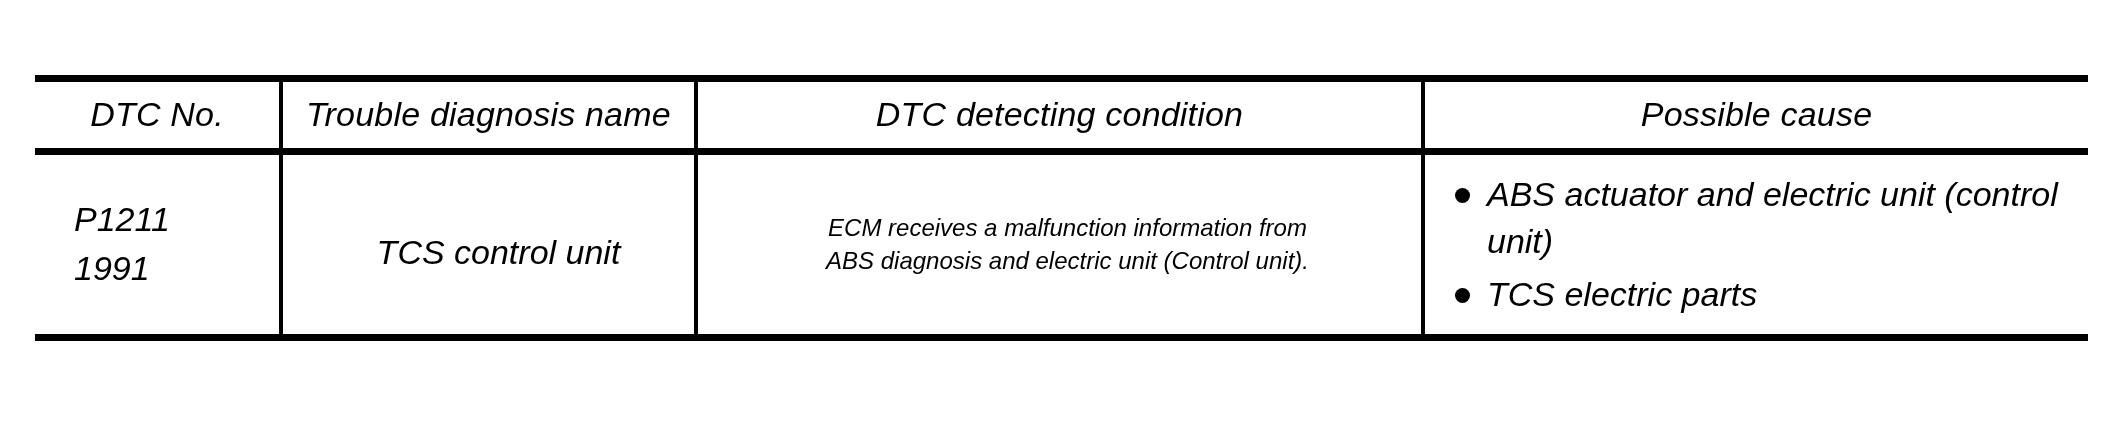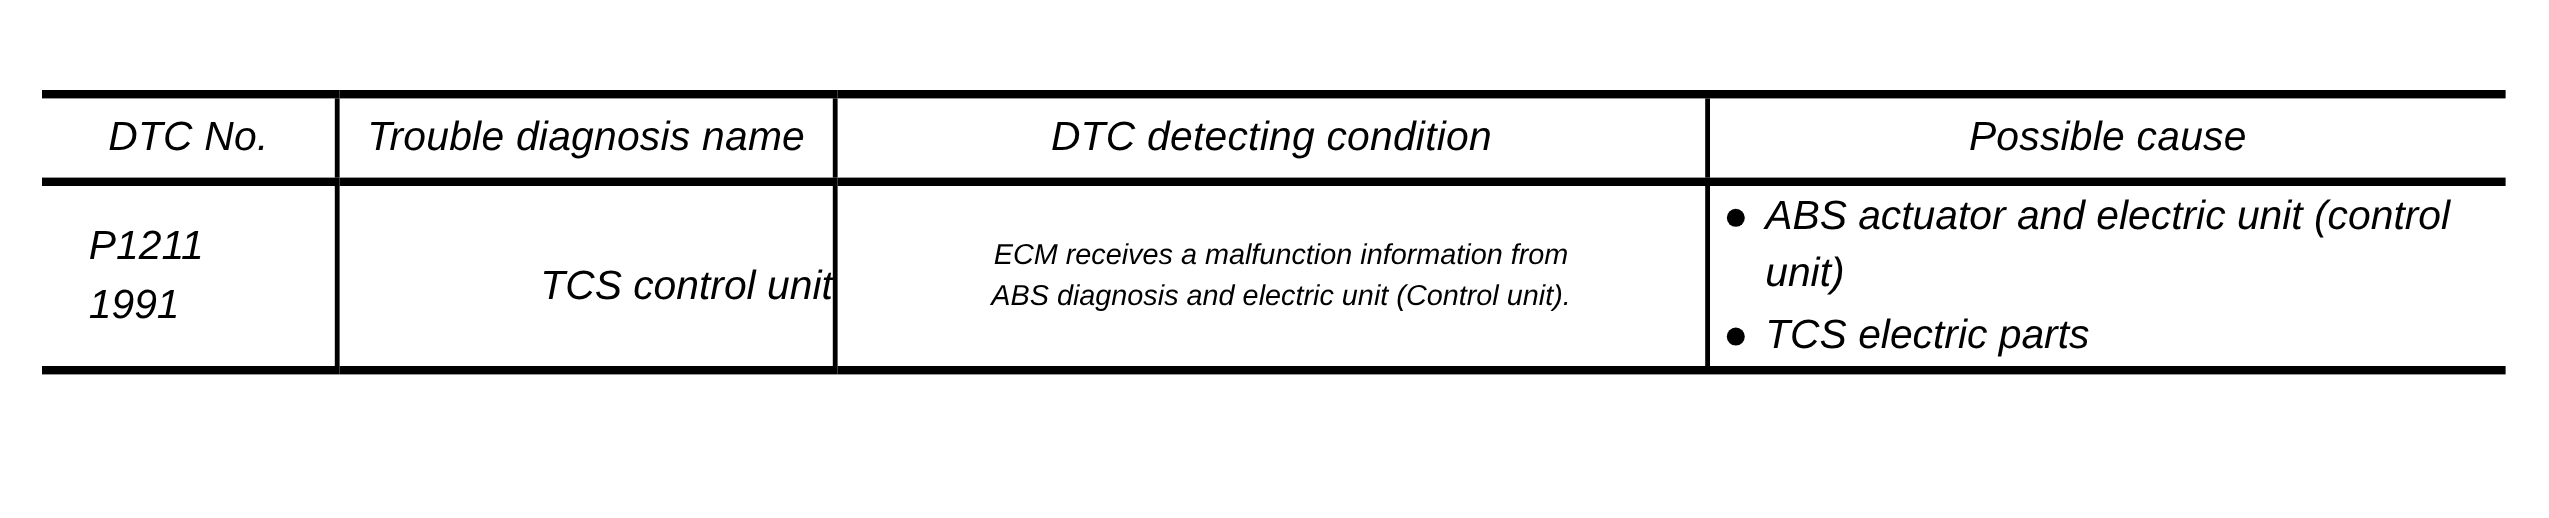--- a/index.html
+++ b/index.html
@@ -80,21 +80,21 @@
     font-size: 34px;
     line-height: 1.45;
     padding-left: 22px;
     text-align: left;
   }
   .cell-dtc .code-line { display: block; margin-left: 17px; }
 
   .cell-name {
     font-size: 34px;
     padding-left: 20px;
-    text-align: right;
+    text-align: center;
     white-space: nowrap;
     margin-top: 16px;
   }
 
   .cell-cond {
     font-size: 24px;
     line-height: 1.40;
     padding-left: 18px;
     padding-right: 2px;
     text-align: center;
@@ -103,21 +103,21 @@
 
   .cell-cause {
     font-size: 34px;
     line-height: 1.38;
     padding-left: 10px;
     padding-right: 6px;
     text-align: left;
   }
   .cause-list {
     list-style: none;
-    margin: 0;
+    margin: 16px;
     padding: 0;
   }
   .cause-item {
     position: relative;
     padding-left: 36px;
     margin: 0 0 6px 0;
   }
   .cause-item:last-child { margin-bottom: 0; }
   .cause-bullet {
     position: absolute;

